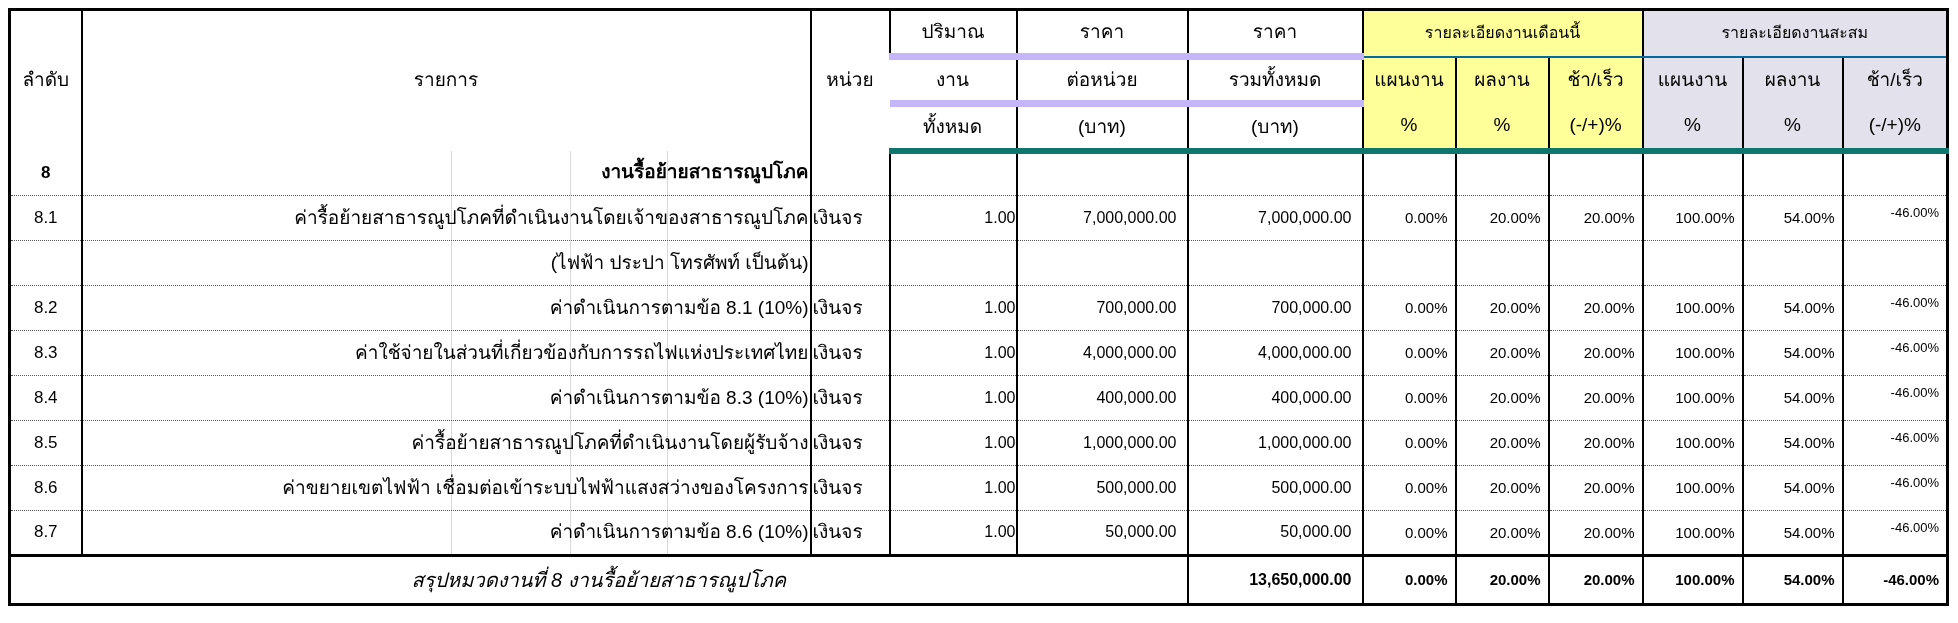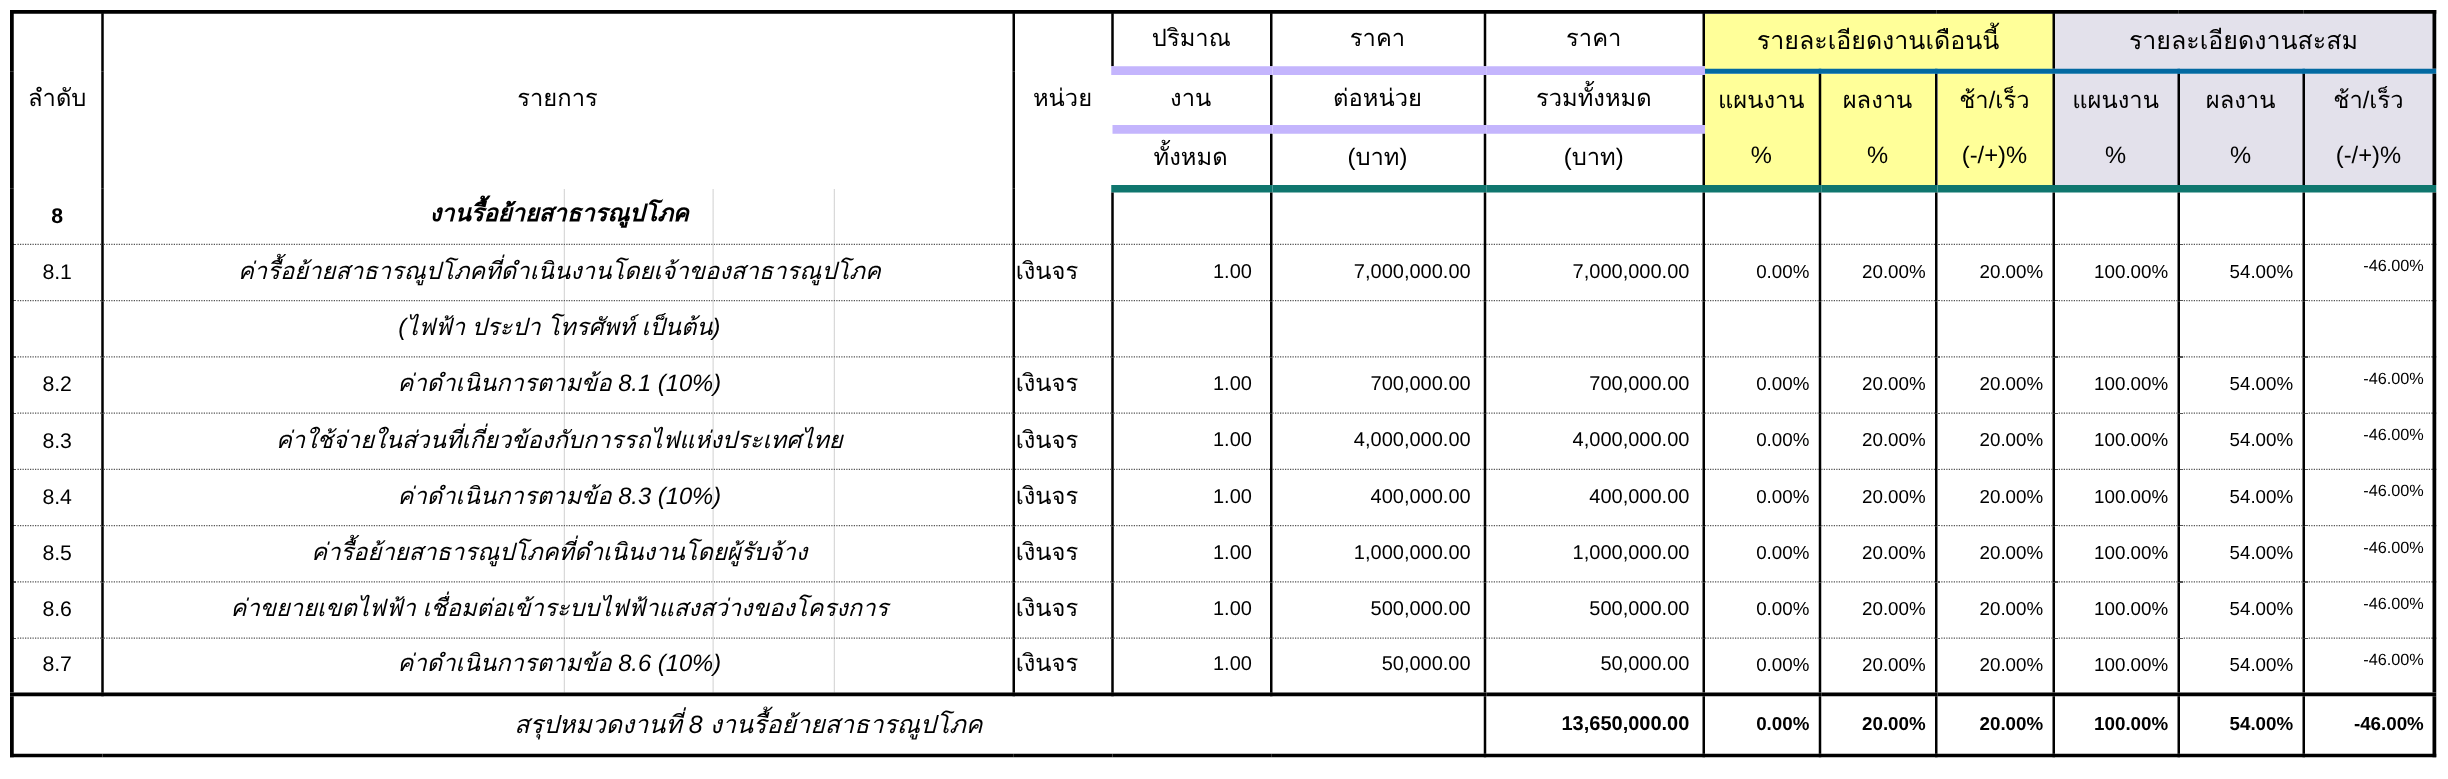--- a/index.html
+++ b/index.html
@@ -19,37 +19,37 @@
   td { border-left: 2px solid #000; }
   tr td:first-child { border-left: none; }
 
   
   thead td { text-align: center; vertical-align: middle; font-size: 19px; }
   thead tr { height: 47px; }
   thead tr.h3 td { border-bottom: 6px solid #0f766e; }
   td.lite { border-bottom: 7px solid #c4b5fd; }           
   td.month-bg { background: var(--month-bg, #ffff99); }
   td.cum-bg   { background: var(--cum-bg, #e3e1eb); }
-  td.group    { border-bottom: 4px solid #0369a1; font-size: 20px; }
+  td.group    { border-bottom: 2px solid #0369a1; font-size: 16px; }
 
   
   tbody tr { height: 45px; }
   tbody tr + tr td { border-top: 1px dotted #555; }
   td.no    { text-align: center; font-size: 17px; }
-  td.desc  { text-align: center; padding-left: 4px; font-size: 19px;
+  td.desc  { text-align: right; padding-left: 4px; font-size: 19px;
              background-image:
                linear-gradient(#d9d9d9,#d9d9d9),
                linear-gradient(#d9d9d9,#d9d9d9),
                linear-gradient(#d9d9d9,#d9d9d9);
              background-size: 1px 100%;
              background-repeat: no-repeat;
-             background-position: 368px 0, 487px 0, 584px 0; font-style: italic; }
+             background-position: 368px 0, 487px 0, 584px 0; }
   td.unitc { text-align: left; font-size: 19px; }
   td.num   { text-align: right; padding-right: 10px; font-size: 16px; }
-  td.qty   { padding-right: 14px; }
+  td.qty   { padding-right: 0; }
   td.pct   { text-align: right; padding-right: 7px; font-size: 15px; }
   td.small-top { font-size: 13px; vertical-align: top; padding-top: 9px; }
   tr.section-row td.no, tr.section-row td.desc { font-weight: bold; }
 
   
   tfoot tr { height: 49px; }
   tfoot td { border-top: 3px solid #000; }
   td.sum-label { text-align: center; font-size: 20px; border-left: none; font-style: italic; }
   tfoot td.num, tfoot td.pct { font-weight: bold; padding-left: 15px; }
   tfoot td.pct { font-size: 15px; }

